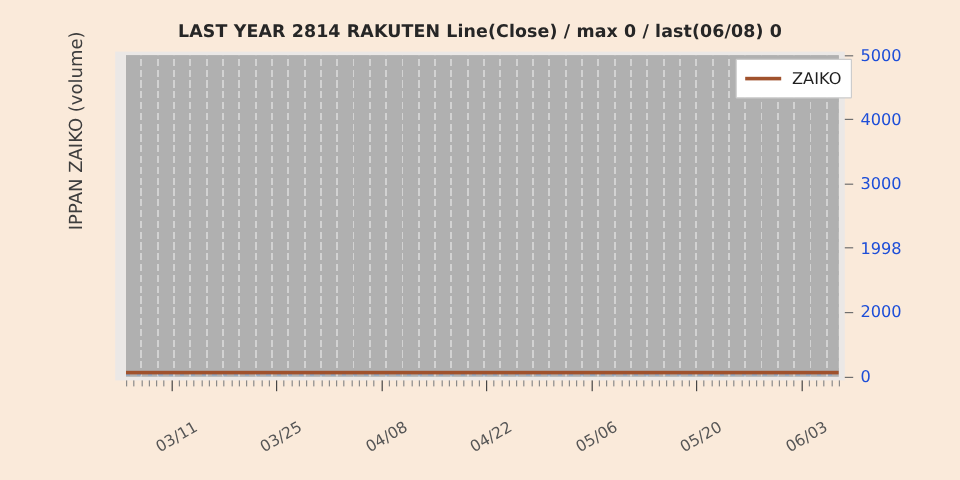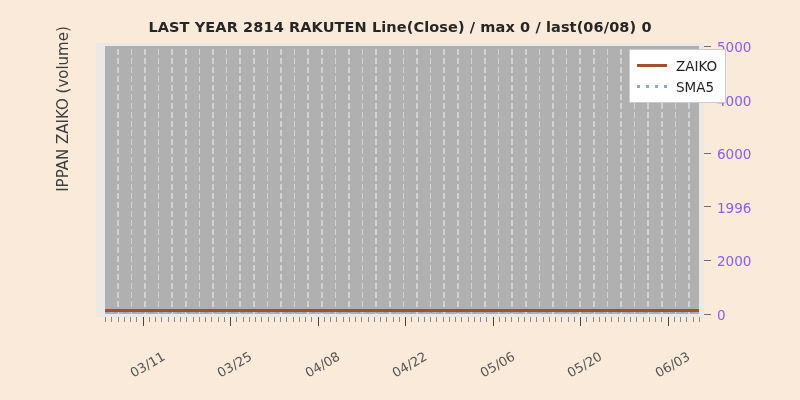--- a/index.html
+++ b/index.html
@@ -118,21 +118,21 @@
   }
   .ytick .tickmark {
     display: inline-block;
     width: 7px;
     height: 0;
     border-top: 1.4px solid #6f6f6f;
     margin-right: 6px;
   }
   .ytick .ylabel {
     font-size: 13.5px;
-    color: #8b5cf6;
+    color: #1d4ed8;
     transform: translateY(0.5px);
   }
 
   
   #x-axis {
     position: absolute;
     left: 105px;
     top: 317px;
     width: 594px;
     height: 70px;
@@ -181,21 +181,21 @@
     width: 608px;
     text-align: center;
     font-size: 15px;
     color: #3d3d3d;
     white-space: nowrap;
   }
 
   
   #legend {
     position: absolute;
-    left: 629px;
+    left: 613px;
     top: 49px;
     background: #ffffff;
     border: 1px solid #cccccc;
     border-radius: 1px;
     padding: 5px 8px 5px 7px;
     box-sizing: border-box;
   }
   .legend-row {
     display: flex;
     align-items: center;
@@ -240,25 +240,25 @@
       <div class="ytick" style="top: 271px;">
         <span class="tickmark"></span>
         <span class="ylabel">0</span>
       </div>
       <div class="ytick" style="top: 217.4px;">
         <span class="tickmark"></span>
         <span class="ylabel">2000</span>
       </div>
       <div class="ytick" style="top: 163.8px;">
         <span class="tickmark"></span>
-        <span class="ylabel">1996</span>
+        <span class="ylabel">1998</span>
       </div>
       <div class="ytick" style="top: 110.2px;">
         <span class="tickmark"></span>
-        <span class="ylabel">6000</span>
+        <span class="ylabel">3000</span>
       </div>
       <div class="ytick" style="top: 56.6px;">
         <span class="tickmark"></span>
         <span class="ylabel">4000</span>
       </div>
       <div class="ytick" style="top: 3px;">
         <span class="tickmark"></span>
         <span class="ylabel">5000</span>
       </div>
     </div>
@@ -369,19 +369,15 @@
       <div class="xlabel" style="left: 574.737px;">06/03</div>
     </div>
 
   <div id="y-axis-title">IPPAN ZAIKO (volume)</div>
 
   <div id="legend">
       <div class="legend-row">
         <span class="legend-swatch solid-zaiko"></span>
         <span class="legend-label">ZAIKO</span>
       </div>
-      <div class="legend-row">
-        <span class="legend-swatch dotted-sma5"></span>
-        <span class="legend-label">SMA5</span>
-      </div>
     </div>
 
 </div>
 
 </body></html>

